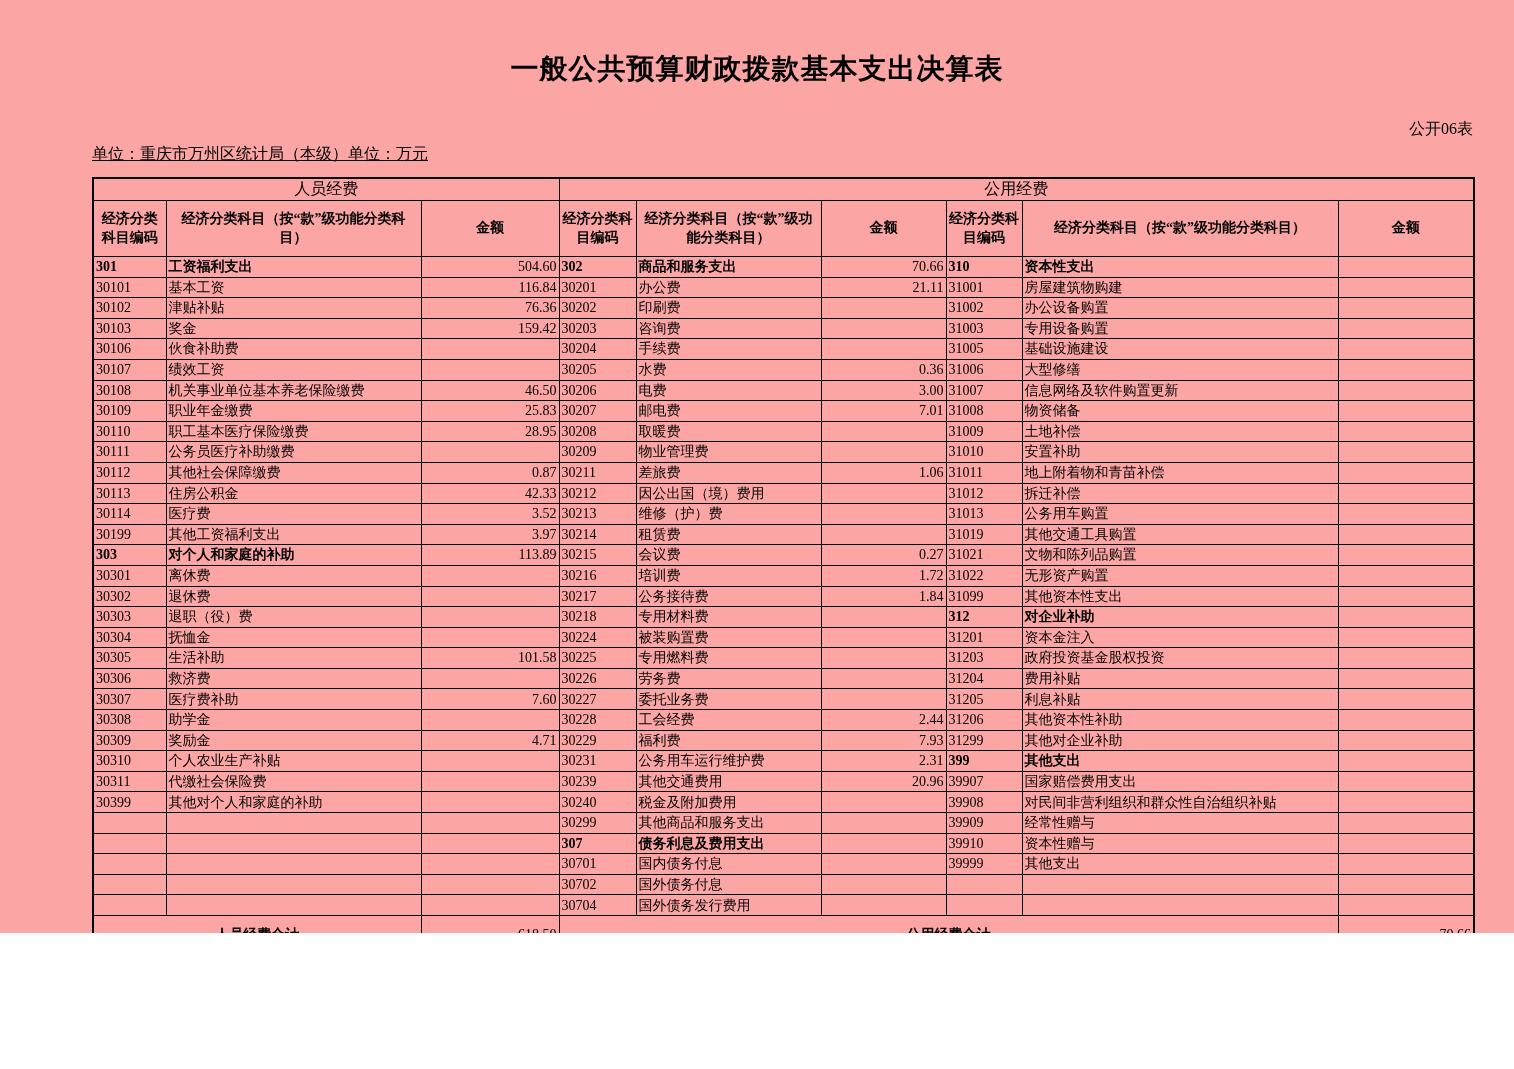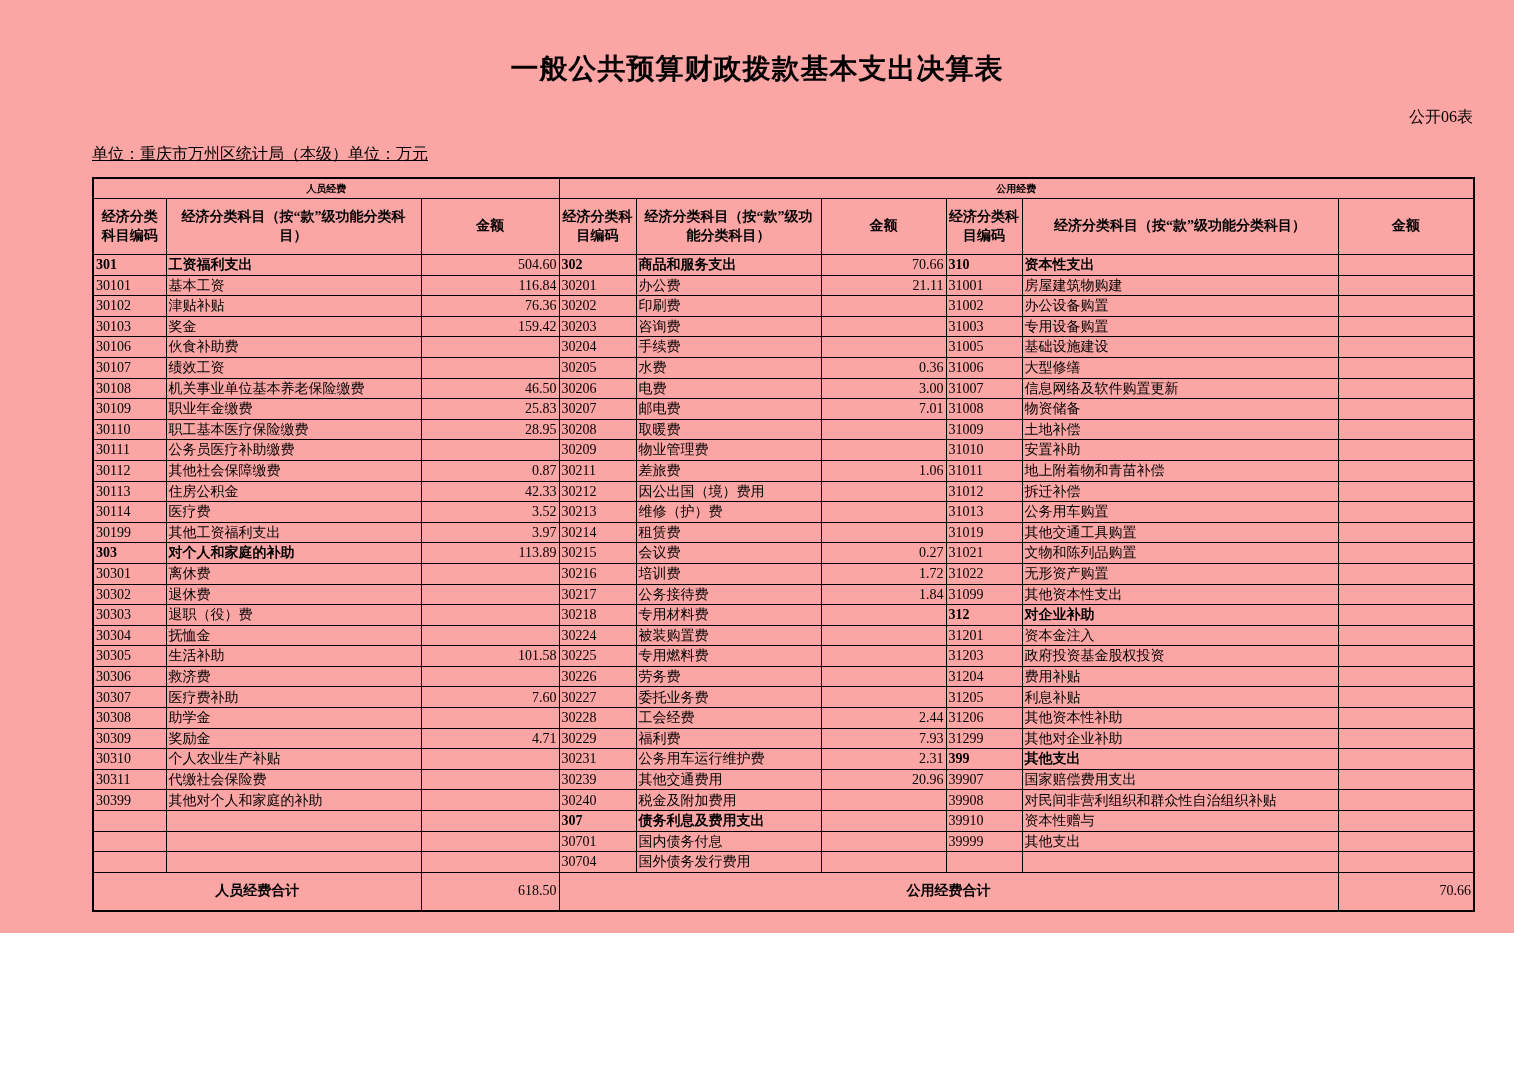--- a/index.html
+++ b/index.html
@@ -21,21 +21,21 @@
     top: 50px;
     left: 0;
     width: 100%;
     text-align: center;
     font-size: 28px;
     font-weight: bold;
     letter-spacing: 1px;
   }
   .form-code {
     position: absolute;
-    top: 107px;
+    top: 119px;
     right: 41px;
     font-size: 16px;
   }
   .unit-row {
     position: absolute;
     top: 144px;
     left: 92px;
     width: 1381px;
     display: flex;
     justify-content: flex-start;
@@ -55,23 +55,23 @@
   table.budget-table td {
     border: 1px solid #000;
     padding: 0 2px;
     font-size: 14px;
     overflow: hidden;
     word-break: break-all;
     vertical-align: middle;
   }
   tr.group-header-row th {
     height: 19px;
-    font-weight: bold;
+    font-weight: normal;
     text-align: center;
-    font-size: 10px;
+    font-size: 16px;
   }
   tr.column-header-row th {
     height: 55px;
     font-weight: bold;
     text-align: center;
     line-height: 1.3;
   }
   tbody td { height: 19.6px; line-height: 1.1; }
   td.code { text-align: left; padding-left: 3px; }
   td.name { text-align: left; padding-left: 21px; }
@@ -435,36 +435,58 @@
           <td class="name">税金及附加费用</td>
           <td class="amt"></td>
           <td class="code">39908</td>
           <td class="name">对民间非营利组织和群众性自治组织补贴</td>
           <td class="amt"></td>
         </tr>
         <tr>
           <td class="code"></td>
           <td class="name"></td>
           <td class="amt"></td>
+          <td class="code">30299</td>
+          <td class="name">其他商品和服务支出</td>
+          <td class="amt"></td>
+          <td class="code">39909</td>
+          <td class="name">经常性赠与</td>
+          <td class="amt"></td>
+        </tr>
+        <tr>
+          <td class="code"></td>
+          <td class="name"></td>
+          <td class="amt"></td>
           <td class="code parent">307</td>
           <td class="name parent">债务利息及费用支出</td>
           <td class="amt"></td>
           <td class="code">39910</td>
           <td class="name">资本性赠与</td>
           <td class="amt"></td>
         </tr>
         <tr>
           <td class="code"></td>
           <td class="name"></td>
           <td class="amt"></td>
           <td class="code">30701</td>
           <td class="name">国内债务付息</td>
           <td class="amt"></td>
           <td class="code">39999</td>
           <td class="name">其他支出</td>
+          <td class="amt"></td>
+        </tr>
+        <tr>
+          <td class="code"></td>
+          <td class="name"></td>
+          <td class="amt"></td>
+          <td class="code">30702</td>
+          <td class="name">国外债务付息</td>
+          <td class="amt"></td>
+          <td class="code"></td>
+          <td class="name"></td>
           <td class="amt"></td>
         </tr>
         <tr>
           <td class="code"></td>
           <td class="name"></td>
           <td class="amt"></td>
           <td class="code">30704</td>
           <td class="name">国外债务发行费用</td>
           <td class="amt"></td>
           <td class="code"></td>

